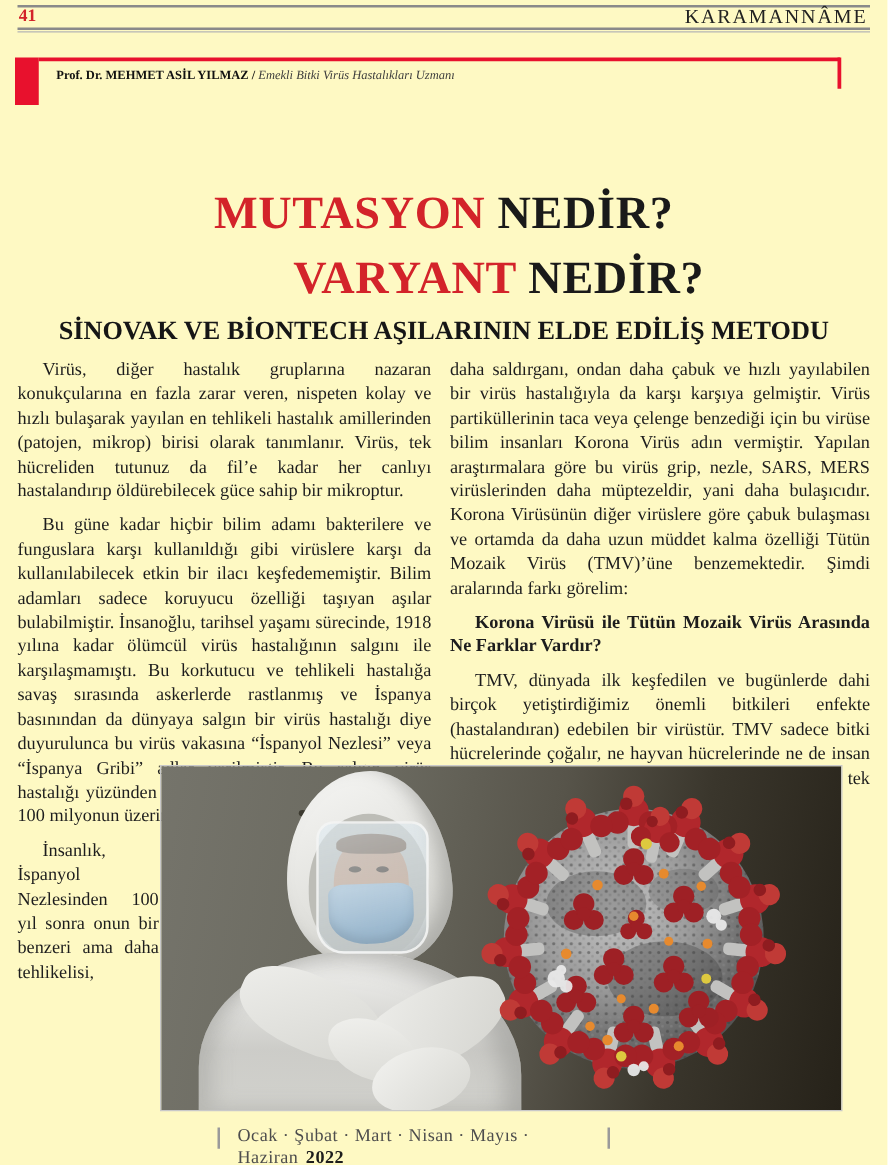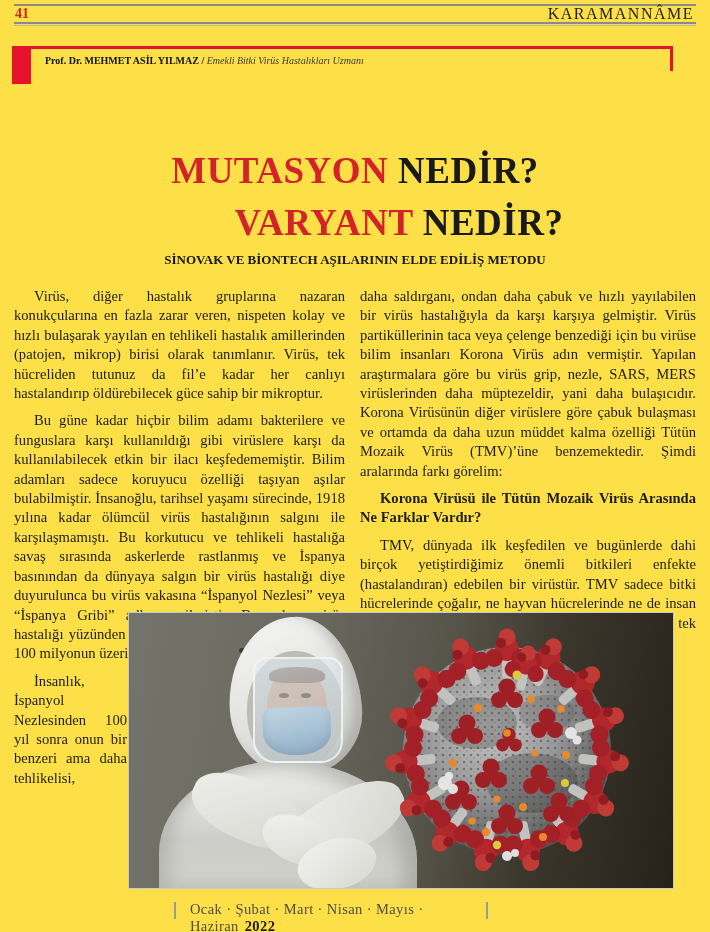--- a/index.html
+++ b/index.html
@@ -1,17 +1,17 @@
 <!DOCTYPE html>
 <html><head>
 <meta charset="utf-8">
 <style>
   html,body{margin:0;padding:0;background:#ffffff;}
   .page{
-    position:relative;width:710px;height:932px;margin:0 auto;background:#fde047;
+    position:relative;width:710px;height:932px;margin:0 auto;background:#fef9c3;
     font-family:"Liberation Serif","DejaVu Serif",serif;color:#1d1d1d;overflow:hidden;
   }
   
   .rule-top{position:absolute;left:14px;right:14px;top:4px;height:2px;background:#8a8a8a;}
   .rule-head{position:absolute;left:14px;right:14px;top:22px;height:1px;border-top:2px solid #8a8a8a;border-bottom:1px solid #b5b5b5;}
   .page-num{position:absolute;left:15px;top:6px;font-size:14px;font-weight:bold;color:#d3232a;}
   .brand{position:absolute;right:16px;top:5px;font-size:16px;letter-spacing:1.5px;color:#222;}
   
   .author-bar{position:absolute;left:12px;top:46px;width:684px;height:38px;}
   .author-block{position:absolute;left:0;top:0;width:19px;height:38px;background:#e8112d;}
@@ -21,21 +21,21 @@
   .author-name{font-weight:bold;color:#111;}
   .author-sep{font-weight:bold;color:#111;}
   .author-title{font-style:italic;color:#3c3c3c;}
   
   .kicker{position:absolute;left:0;width:710px;top:118px;text-align:center;font-weight:bold;font-size:16.5px;color:#161616;letter-spacing:.2px;}
   .h1line{position:absolute;left:0;width:710px;text-align:center;font-weight:bold;font-size:37px;letter-spacing:.5px;}
   .h1line.l1{top:149px;}
   .h1line.l2{top:201px;padding-left:44px;}
   .red{color:#d3232a;}
   .blk{color:#1a1a1a;}
-  .subtitle{position:absolute;left:0;width:710px;top:252px;text-align:center;font-weight:bold;font-size:13px;color:#161616;}
+  .subtitle{position:absolute;left:0;width:710px;top:252px;text-align:center;font-weight:bold;font-size:21px;color:#161616;}
   
   .col{position:absolute;top:287px;font-size:14.6px;line-height:19.4px;text-align:justify;}
   .col p{margin:0 0 8px 0;text-indent:20px;}
   .col-left{left:14px;width:331px;}
   .col-right{left:360px;width:336px;}
   .wrap-narrow{width:113px;}
   .col-heading{font-weight:bold;}
   
   .photo{
     position:absolute;left:128px;top:612px;width:546px;height:277px;overflow:hidden;

